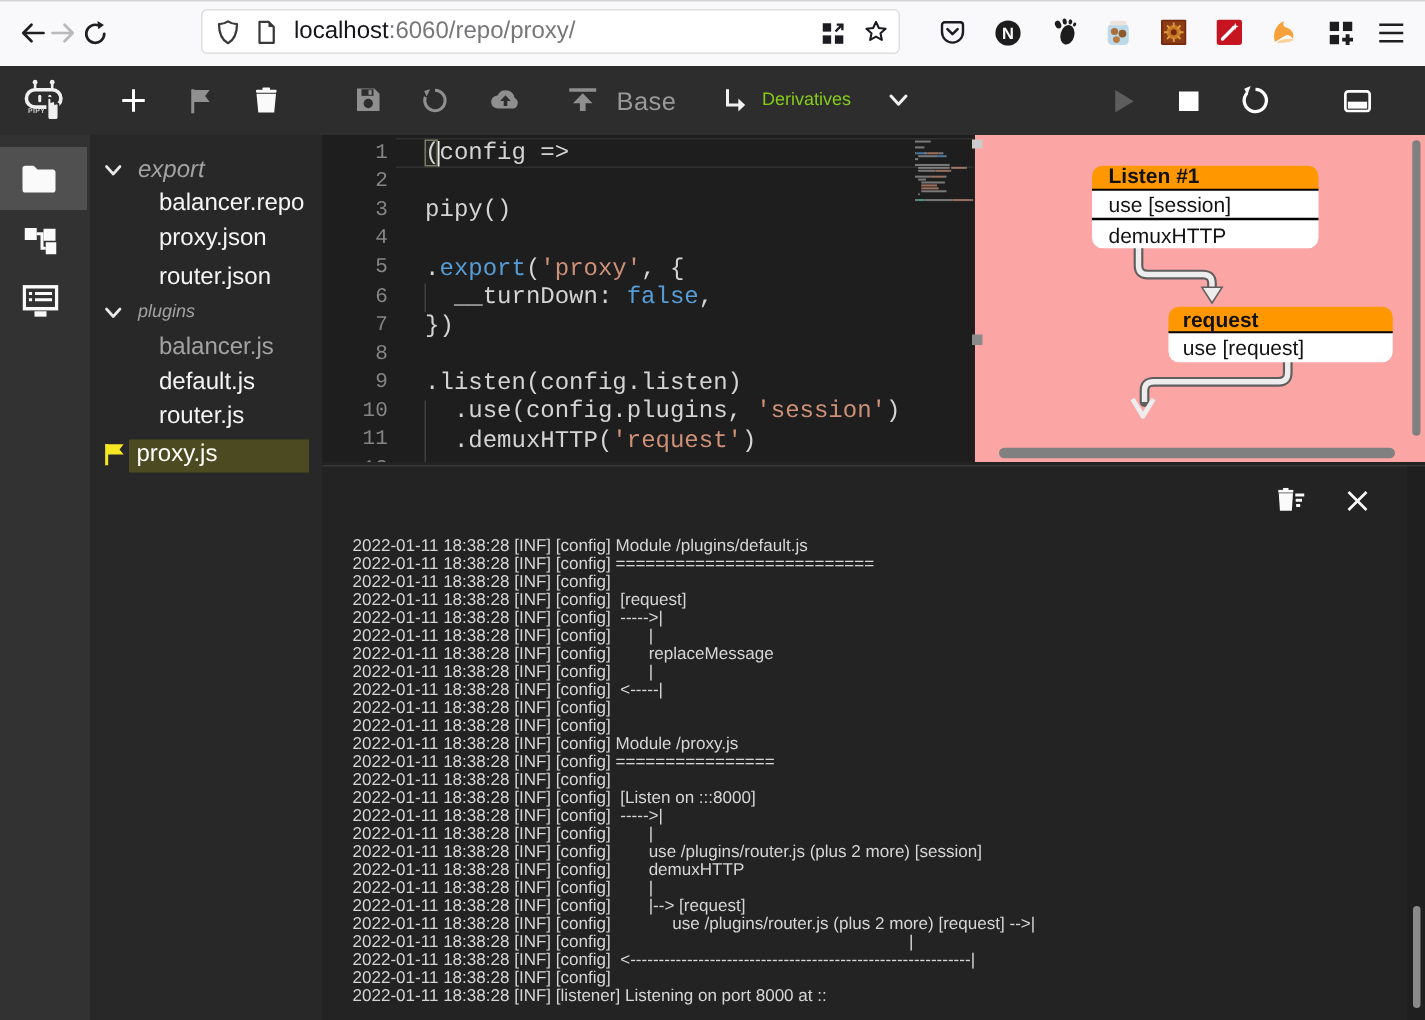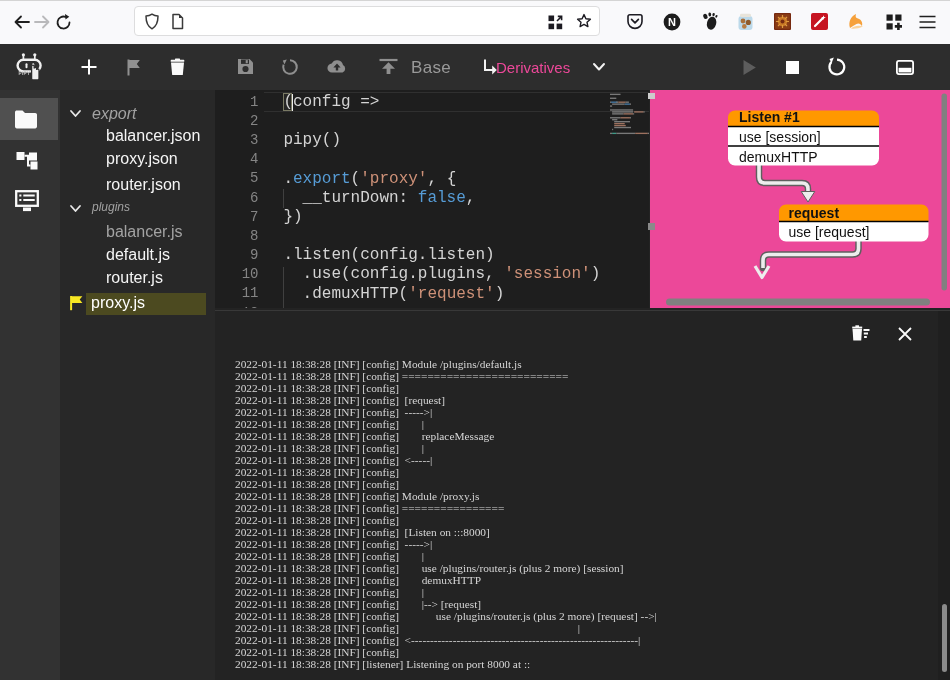--- a/index.html
+++ b/index.html
@@ -32,20 +32,21 @@
   <div class="abs" style="left:134px;top:6px;width:466px;height:30px;background:#ffffff;border:1px solid #ddddde;border-radius:4px;"></div>
 
   <svg class="abs" style="left:144px;top:13px" width="16" height="17" viewBox="0 0 16 17">
     <path d="M8 1.2 C10 2.6 12.6 3 14 3 C14 9 12.5 13.4 8 15.8 C3.5 13.4 2 9 2 3 C3.4 3 6 2.6 8 1.2 Z" fill="none" stroke="#3a3a3a" stroke-width="1.5" stroke-linejoin="round"></path>
   </svg>
 
   <svg class="abs" style="left:170px;top:13px" width="15" height="17" viewBox="0 0 15 17">
     <path d="M3 1.5 H9 L12.5 5 V15.5 H3 Z" fill="none" stroke="#3a3a3a" stroke-width="1.5" stroke-linejoin="round"></path>
     <path d="M9 1.5 L9 5 L12.5 5 Z" fill="#3a3a3a"></path>
   </svg>
+  <div class="abs" style="left:196px;top:12px;font-size:16px;color:#15141a;white-space:pre;">localhost<span style="color:#777779">:6060/repo/proxy/</span></div>
 
   <svg class="abs" style="left:548px;top:15px" width="15" height="15" viewBox="0 0 15 15">
     <rect x="0.5" y="0.5" width="5.6" height="5.6" fill="#1c1b22"></rect>
     <rect x="0.5" y="8.6" width="5.6" height="5.6" fill="#1c1b22"></rect>
     <rect x="8.6" y="8.6" width="5.6" height="5.6" fill="#1c1b22"></rect>
     <path d="M9 6 L12.7 2.3 M13.6 5.2 V1.4 H9.8" stroke="#1c1b22" stroke-width="1.6" fill="none"></path>
   </svg>
 
   <svg class="abs" style="left:576px;top:13px" width="16" height="16" viewBox="0 0 16 16">
     <path d="M8 1.6 L9.9 5.7 L14.4 6.2 L11 9.2 L11.9 13.6 L8 11.4 L4.1 13.6 L5 9.2 L1.6 6.2 L6.1 5.7 Z" fill="none" stroke="#1c1b22" stroke-width="1.4" stroke-linejoin="round"></path>
@@ -159,21 +160,21 @@
   <svg class="abs" style="left:378px;top:58px" width="21" height="17" viewBox="0 0 21 17">
     <path d="M1.5 2 H19.5" stroke="#8f8f8f" stroke-width="2.2"></path>
     <path d="M10.5 4.2 L17 10.8 H12.4 V16 H8.6 V10.8 H4 Z" fill="#8f8f8f"></path>
   </svg>
   <div class="abs" style="left:411px;top:58px;font-size:17px;letter-spacing:0.3px;color:#999999;">Base</div>
 
   <svg class="abs" style="left:481px;top:57px" width="19" height="19" viewBox="0 0 19 19">
     <path d="M4 2.5 V13 H14" stroke="#f2f2f2" stroke-width="2" fill="none"></path>
     <path d="M11.2 8.6 L15.8 13 L11.2 17.4 Z" fill="#f2f2f2"></path>
   </svg>
-  <div class="abs" style="left:496px;top:58.5px;font-size:15px;color:#ec4899;">Derivatives</div>
+  <div class="abs" style="left:508px;top:58.5px;font-size:12px;color:#84cc16;">Derivatives</div>
   <svg class="abs" style="left:592px;top:62px" width="14" height="10" viewBox="0 0 14 10">
     <path d="M2 2 L7 7.5 L12 2" stroke="#f2f2f2" stroke-width="2" fill="none" stroke-linecap="round" stroke-linejoin="round"></path>
   </svg>
 
   <svg class="abs" style="left:742px;top:59px" width="15" height="17" viewBox="0 0 15 17">
     <path d="M1.5 1 L13.8 8.5 L1.5 16 Z" fill="#5d5d5d"></path>
   </svg>
 
   <div class="abs" style="left:786px;top:61px;width:12.5px;height:12.5px;background:#ffffff;"></div>
 
@@ -206,21 +207,21 @@
     <rect x="8" y="17.5" width="8" height="3.6" fill="#fafafa"></rect>
     <path d="M4.3 5.6 H6.4 M8.3 5.6 H19.7 M4.3 9.9 H6.4 M8.3 9.9 H19.7" stroke="#fafafa" stroke-width="2"></path>
   </svg>
 
   <div class="abs" style="left:60px;top:90px;width:155px;height:590px;background:#282828;"></div>
   <div id="tree">
     <svg class="abs" style="left:69px;top:109px" width="13" height="10" viewBox="0 0 13 10">
         <path d="M2 2 L6.5 7 L11 2" stroke="#e8e8e8" stroke-width="1.8" fill="none" stroke-linecap="round" stroke-linejoin="round"></path>
       </svg>
     <div class="abs" style="left:92px;top:104.5px;font-size:16px;font-style:italic;color:#a2a2a2;">export</div>
-    <div class="abs" style="left:106px;top:126.5px;font-size:16px;color:#f5f5f5;">balancer.json</div>
+    <div class="abs" style="left:106px;top:126.5px;font-size:16px;color:#f5f5f5;">balancer.repo</div>
     <div class="abs" style="left:106px;top:149.5px;font-size:16px;color:#f5f5f5;">proxy.json</div>
     <div class="abs" style="left:106px;top:176px;font-size:16px;color:#f5f5f5;">router.json</div>
     <svg class="abs" style="left:69px;top:204px" width="13" height="10" viewBox="0 0 13 10">
         <path d="M2 2 L6.5 7 L11 2" stroke="#e8e8e8" stroke-width="1.8" fill="none" stroke-linecap="round" stroke-linejoin="round"></path>
       </svg>
     <div class="abs" style="left:92px;top:199.5px;font-size:12px;font-style:italic;color:#a2a2a2;">plugins</div>
     <div class="abs" style="left:106px;top:222.5px;font-size:16px;color:#a3a3a3;">balancer.js</div>
     <div class="abs" style="left:106px;top:245.5px;font-size:16px;color:#f5f5f5;">default.js</div>
     <div class="abs" style="left:106px;top:268.5px;font-size:16px;color:#f5f5f5;">router.js</div>
     <div class="abs" style="left:86px;top:292.5px;width:120px;height:22.5px;background:#4c4a20;"></div>
@@ -299,21 +300,21 @@
       <rect x="2.00" y="42.70" width="2.10" height="1.35" fill="#9d9d9d"></rect>
       <rect x="4.10" y="42.70" width="4.20" height="1.35" fill="#4ec9b0"></rect>
       <rect x="8.30" y="42.70" width="18.90" height="1.35" fill="#9d9d9d"></rect>
       <rect x="27.20" y="42.70" width="12.60" height="1.35" fill="#ce9178"></rect>
       <rect x="39.80" y="42.70" width="1.20" height="1.35" fill="#9d9d9d"></rect>
     </svg>
   </div>
   <div class="abs" style="left:648px;top:93px;width:7px;height:6px;background:#cccccc;z-index:6;"></div>
   <div class="abs" style="left:648px;top:223px;width:7px;height:7px;background:#8a8a8a;z-index:6;"></div>
 
-  <div class="abs" id="diagram" style="left:650px;top:90px;width:300px;height:218px;background:#ec4899;overflow:hidden;text-align:center;">
+  <div class="abs" id="diagram" style="left:650px;top:90px;width:300px;height:218px;background:#fca5a5;overflow:hidden;text-align:center;">
     <svg width="300" height="218" viewBox="0 0 300 218">
 
       <path d="M109 75 V87 Q109 93 115 93 H152 Q158 93 158 99 V104" fill="none" stroke="#5f5f5f" stroke-width="6.5" stroke-linecap="round"></path>
       <path d="M109 75 V87 Q109 93 115 93 H152 Q158 93 158 99 V104" fill="none" stroke="#ededed" stroke-width="3.6"></path>
       <path d="M151.2 101.5 H164.8 L158 112 Z" fill="#ededed" stroke="#5f5f5f" stroke-width="1"></path>
 
       <path d="M208.5 151 V158.5 Q208.5 164.5 202.5 164.5 H119 Q113 164.5 113 170.5 V178" fill="none" stroke="#5f5f5f" stroke-width="6.5" stroke-linecap="round"></path>
       <path d="M208.5 151 V158.5 Q208.5 164.5 202.5 164.5 H119 Q113 164.5 113 170.5 V178" fill="none" stroke="#ededed" stroke-width="3.6"></path>
       <path d="M105 176 L112 187.5 L119 176" fill="none" stroke="#ededed" stroke-width="3.2" stroke-linejoin="round"></path>
 
@@ -347,21 +348,21 @@
   <svg class="abs" style="left:851px;top:325px" width="19" height="16" viewBox="0 0 19 16">
     <path d="M1.5 3.8 H11 L10.2 15.5 H2.3 Z" fill="#fafafa"></path>
     <rect x="1.2" y="1.6" width="10" height="1.8" fill="#fafafa"></rect>
     <rect x="4.4" y="0.3" width="3.6" height="1.8" fill="#fafafa"></rect>
     <path d="M12.5 5 H18.5 M12.8 8.5 H17 M13.1 12 H15.8" stroke="#fafafa" stroke-width="1.9"></path>
   </svg>
 
   <svg class="abs" style="left:898px;top:327px" width="14" height="14" viewBox="0 0 14 14">
     <path d="M1 1 L13 13 M13 1 L1 13" stroke="#fafafa" stroke-width="1.8"></path>
   </svg>
-  <pre id="log" class="abs" style="left:235px;top:358.2px;font-family:Liberation Serif, serif;font-size:11.37px;line-height:12px;color:#d6d6d6;">2022-01-11 18:38:28 [INF] [config] Module /plugins/default.js
+  <pre id="log" class="abs" style="left:235px;top:358.2px;font-family:Liberation Sans, sans-serif;font-size:11.37px;line-height:12px;color:#d6d6d6;">2022-01-11 18:38:28 [INF] [config] Module /plugins/default.js
 2022-01-11 18:38:28 [INF] [config] ==========================
 2022-01-11 18:38:28 [INF] [config]
 2022-01-11 18:38:28 [INF] [config]  [request]
 2022-01-11 18:38:28 [INF] [config]  -----&gt;|
 2022-01-11 18:38:28 [INF] [config]        |
 2022-01-11 18:38:28 [INF] [config]        replaceMessage
 2022-01-11 18:38:28 [INF] [config]        |
 2022-01-11 18:38:28 [INF] [config]  &lt;-----|
 2022-01-11 18:38:28 [INF] [config]
 2022-01-11 18:38:28 [INF] [config]

